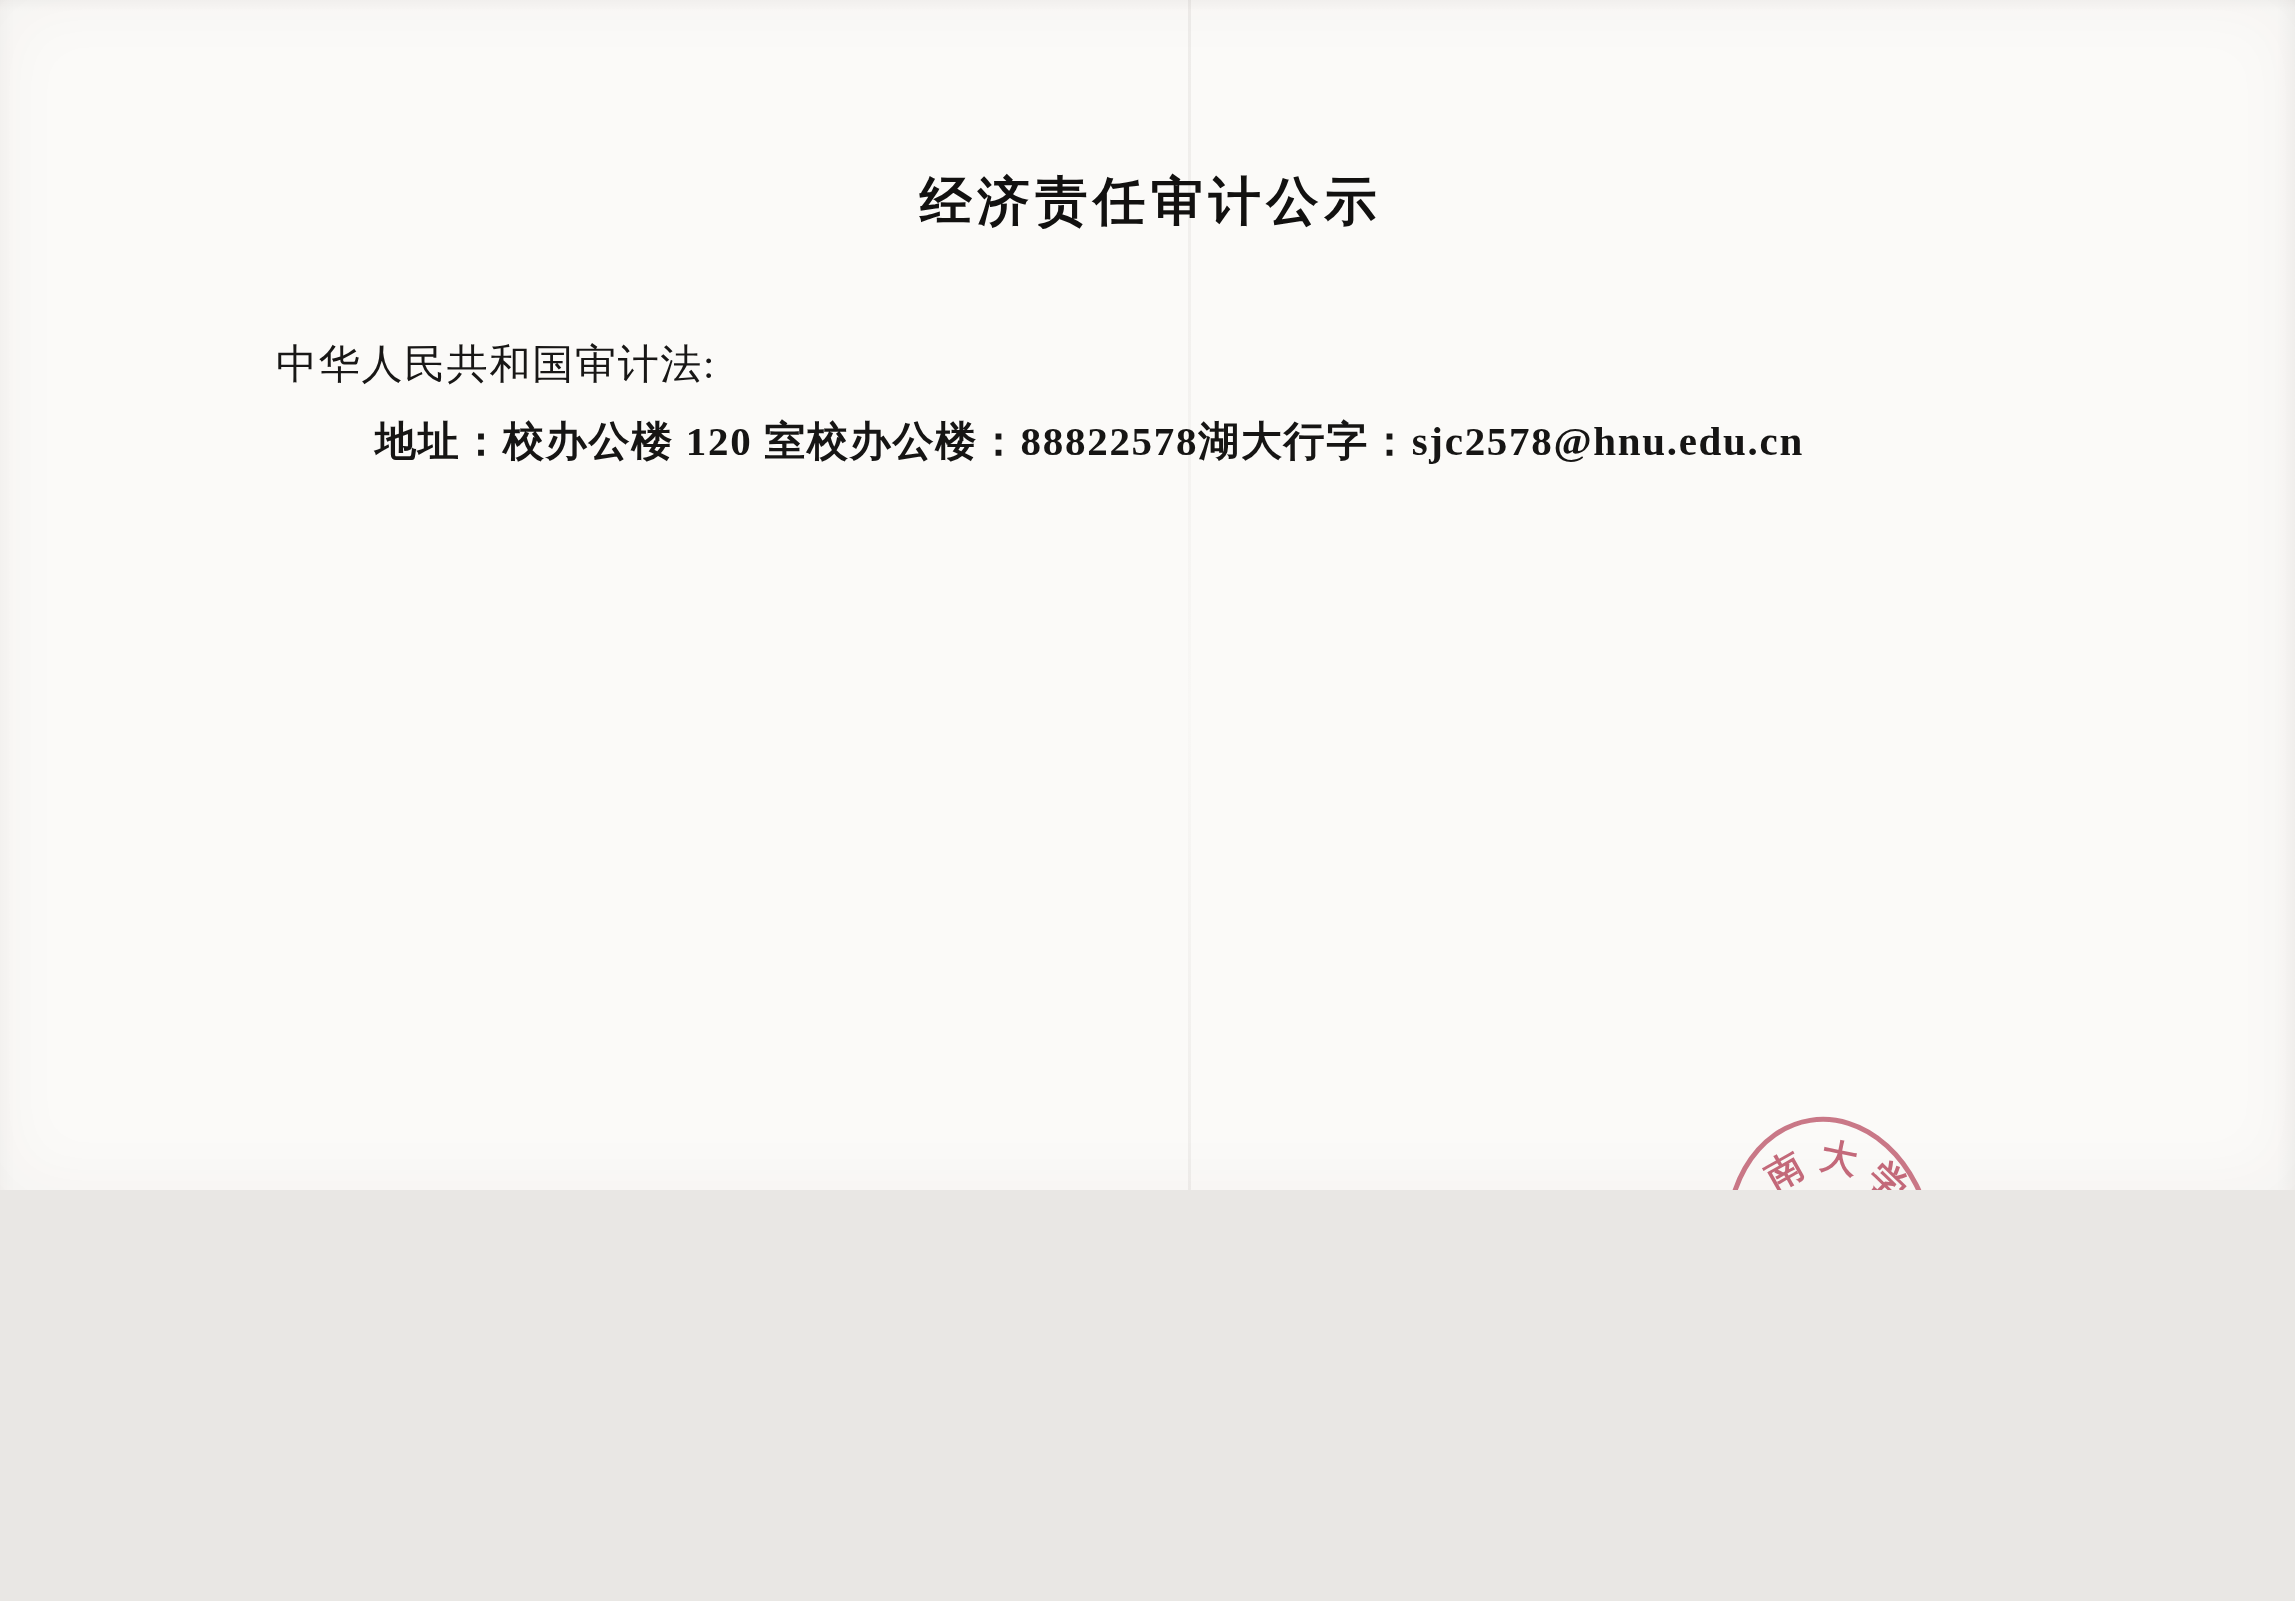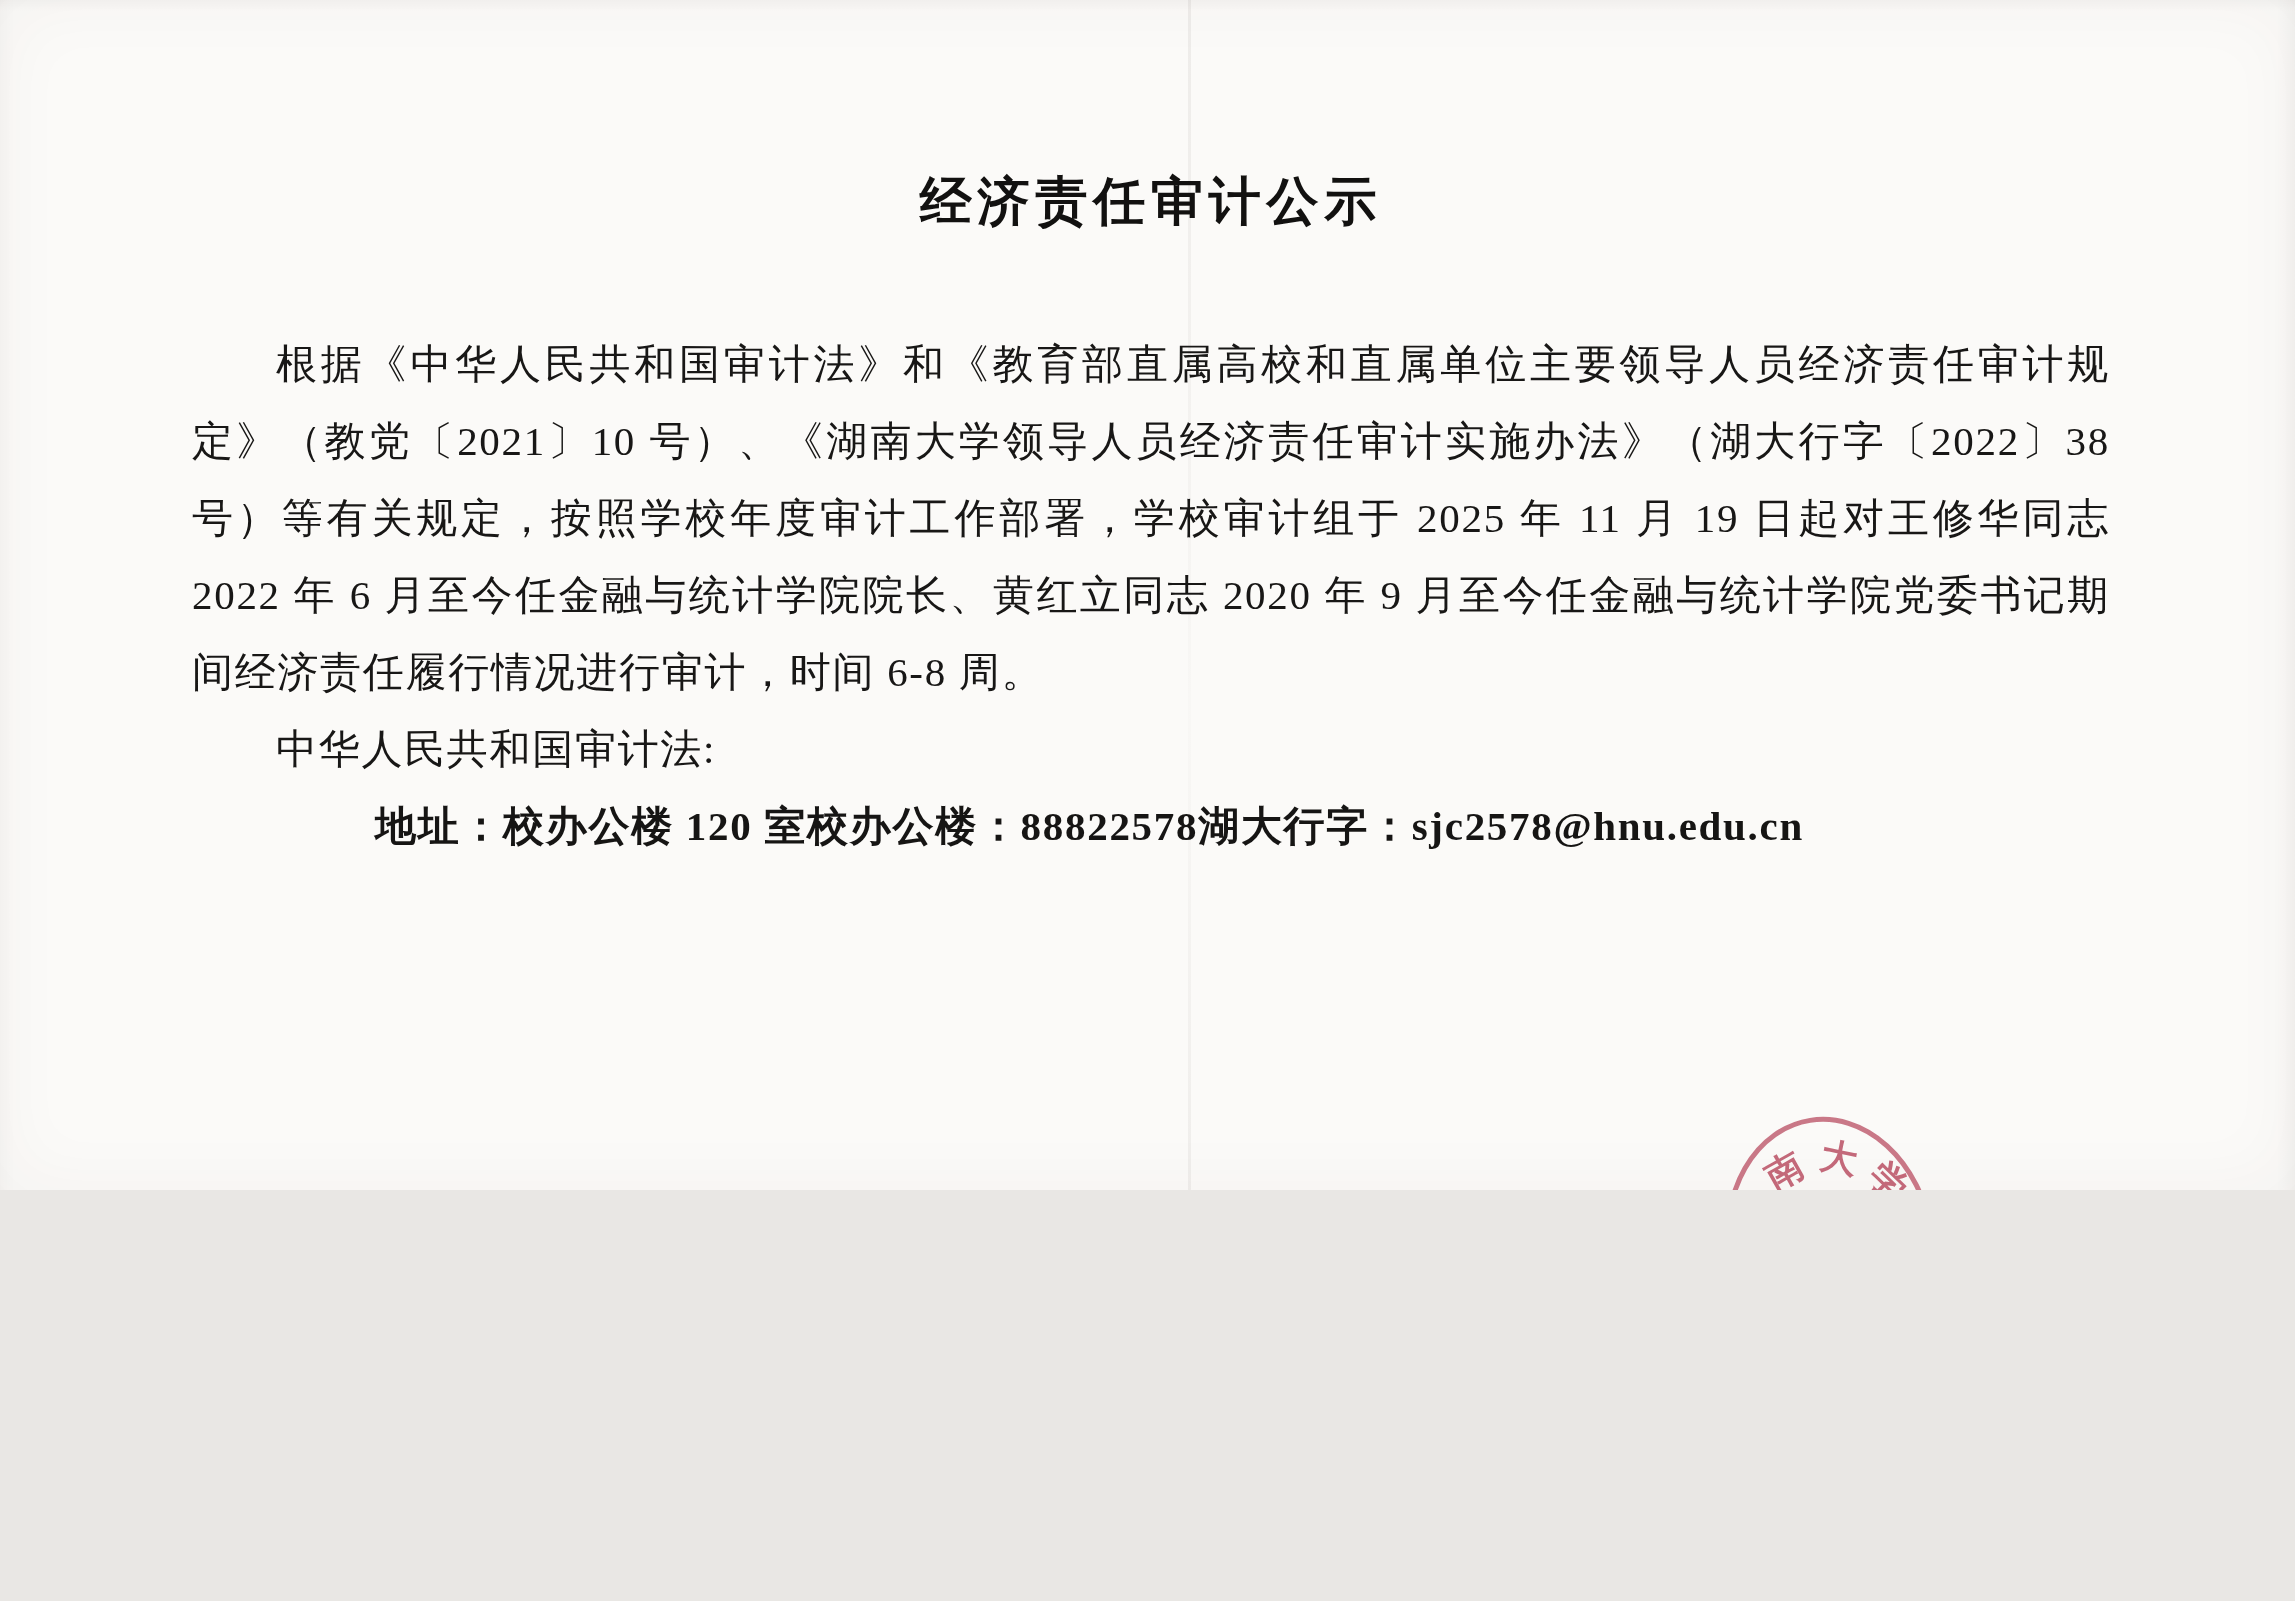--- a/index.html
+++ b/index.html
@@ -102,21 +102,20 @@
 <body>
 
 <div class="page">
 
   <div class="fold-line"></div>
 
   <div class="content">
 
     <h1 class="doc-title">经济责任审计公示</h1>
 
-    <p class="para">根据《中华人民共和国审计法》和《教育部直属高校和直属单位主要领导人员经济责任审计规定》（教党〔2021〕10 号）、《湖南大学领导人员经济责任审计实施办法》（湖大行字〔2022〕38 号）等有关规定，按照学校年度审计工作部署，学校审计组于 2025 年 11 月 19 日起对王修华同志 2022 年 6 月至今任金融与统计学院院长、黄红立同志 2020 年 9 月至今任金融与统计学院党委书记期间经济责任履行情况进行审计，时间 6-8 周。</p>
 
 
     <p class="para">中华人民共和国审计法:</p>
 
     <div class="contact-row">
       <span class="contact-item">
         <span class="label">地址：</span><span class="value">校办公楼 120 室</span>
       </span>
       <span class="contact-item">
         <span class="label">校办公楼：</span><span class="value">88822578</span>

